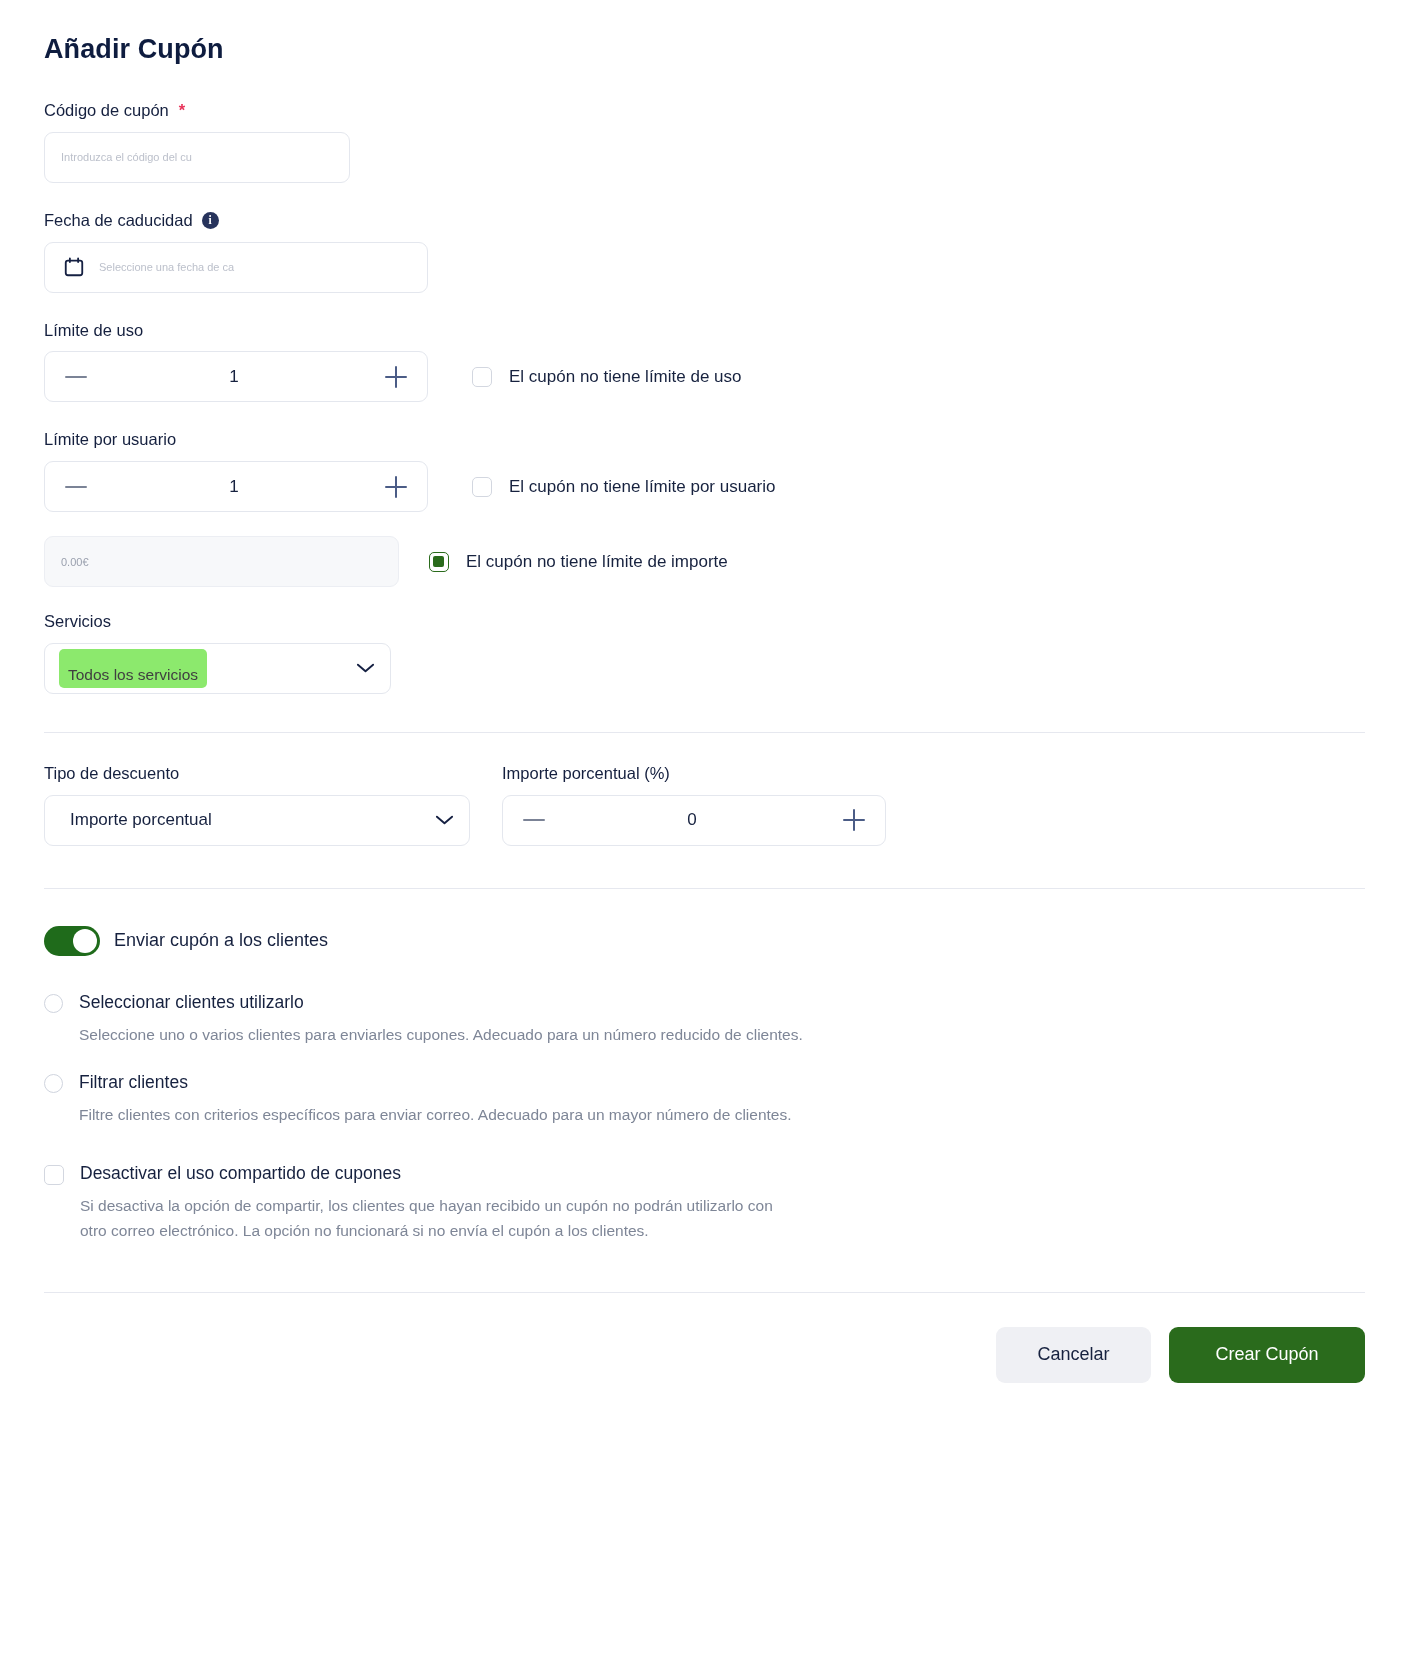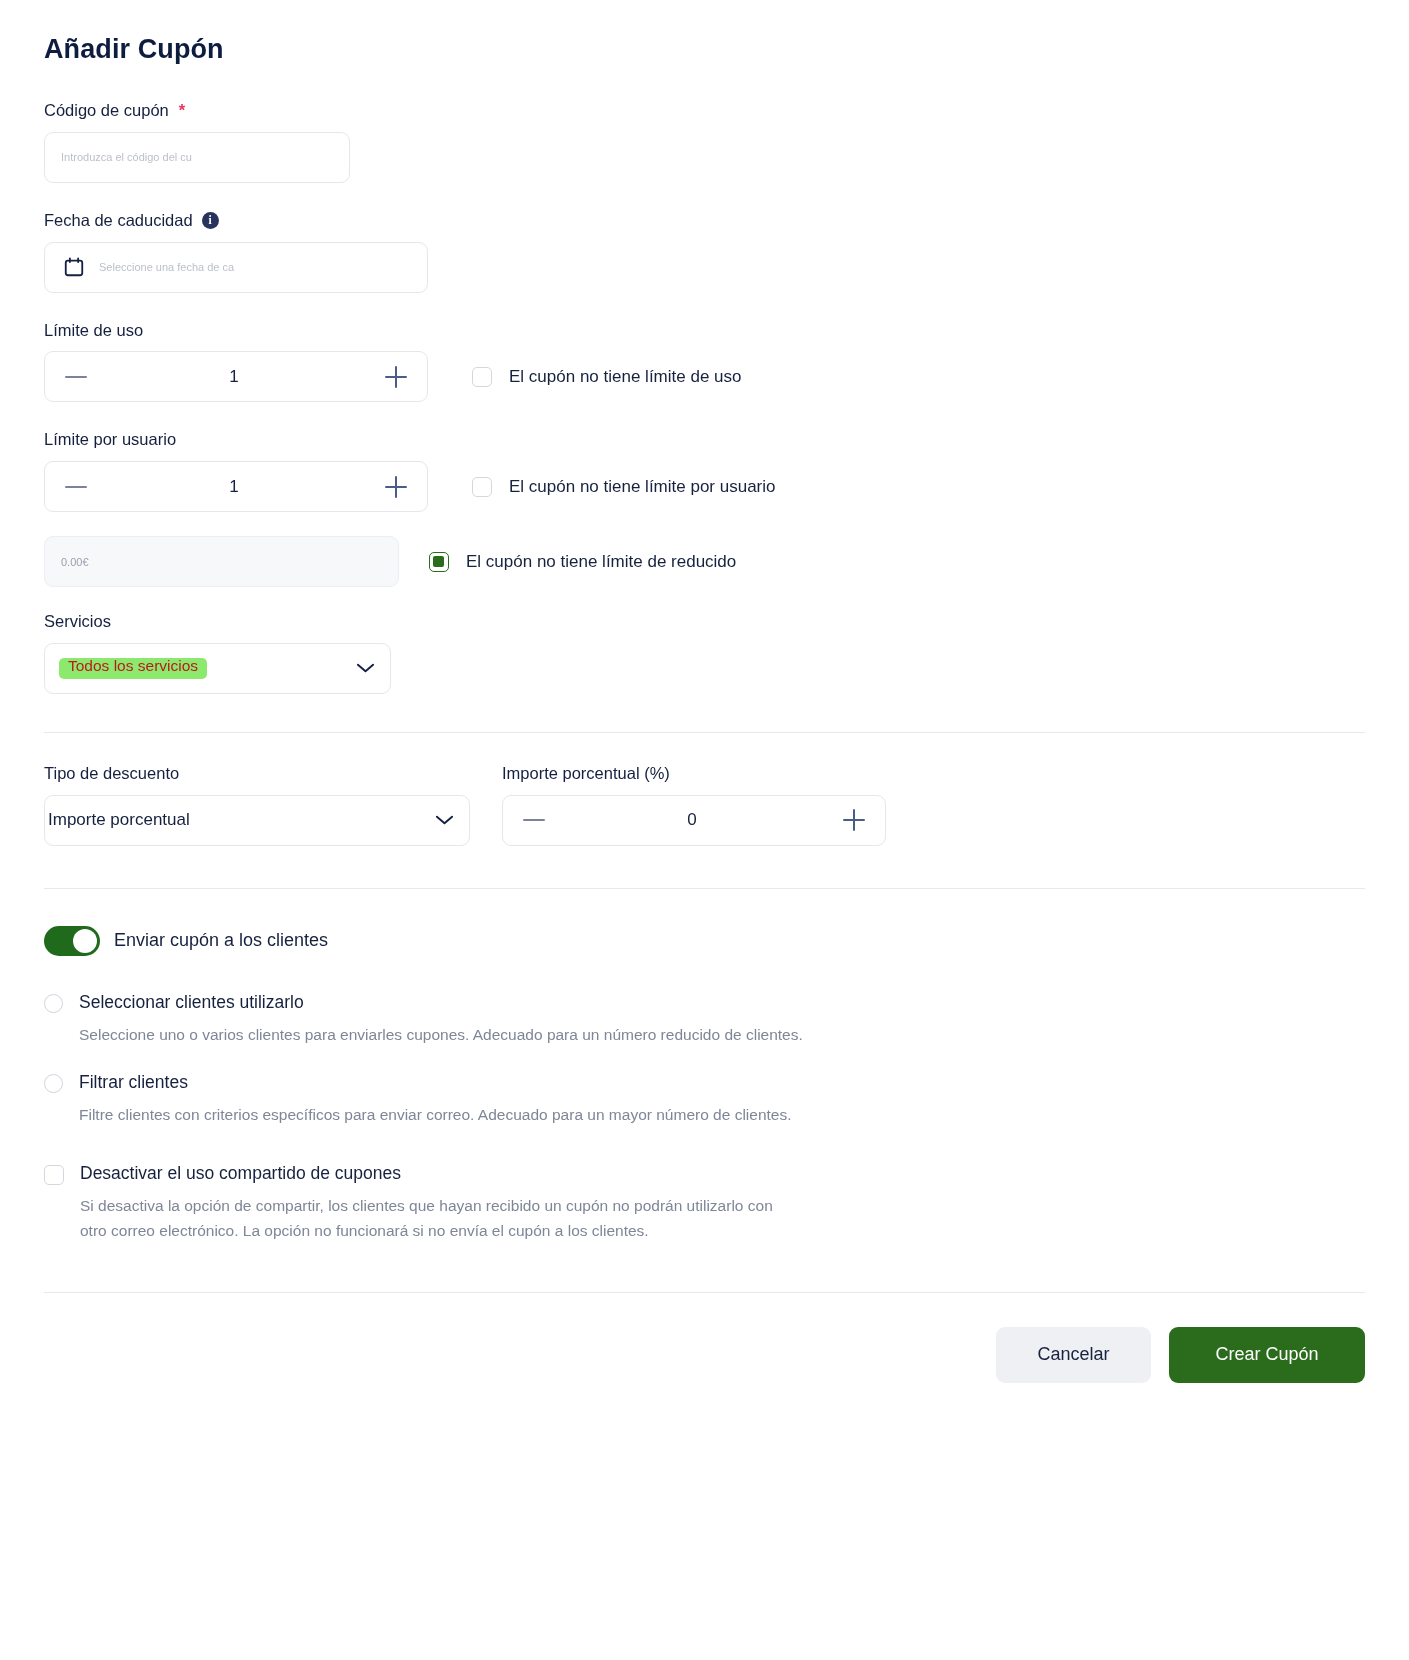--- a/index.html
+++ b/index.html
@@ -174,27 +174,27 @@
     border: 1px solid #e4e7ee;
     border-radius: 9px;
     background: #fff;
     display: flex;
     align-items: center;
     justify-content: space-between;
     padding: 0 15px 0 14px;
     cursor: pointer;
   }
   .select.w-serv { width: 347px; }
-  .select.w-type { width: 426px; padding-left: 3px; }
+  .select.w-type { width: 426px; padding-left: 25px; }
   .tag {
     background: #8ce96d;
-    color: #b91c1c;
+    color: #404040;
     font-size: 15.5px;
     border-radius: 5px;
-    padding: 0 9px 6px;
+    padding: 18px 9px 6px;
     line-height: 1;
   }
   .select .sel-val {
     font-size: 17px;
     color: #16213f;
   }
   .chev {
     width: 19px; height: 12px;
     flex: 0 0 auto;
   }
@@ -359,21 +359,21 @@
     </div>
   </div>
 
   <div class="field" style="margin-top:24px">
     <div class="row" style="gap:30px">
       <div class="text-input muted-bg">
         <span>0.00€</span>
       </div>
       <div class="side-check">
         <span class="cb checked"></span>
-        <span class="cb-label">El cupón no tiene límite de reducido</span>
+        <span class="cb-label">El cupón no tiene límite de importe</span>
       </div>
     </div>
   </div>
 
   <div class="field" style="margin-top:25px">
     <div class="label">
       <span>Servicios</span>
     </div>
     <div class="select w-serv">
       <span class="tag">Todos los servicios</span>

